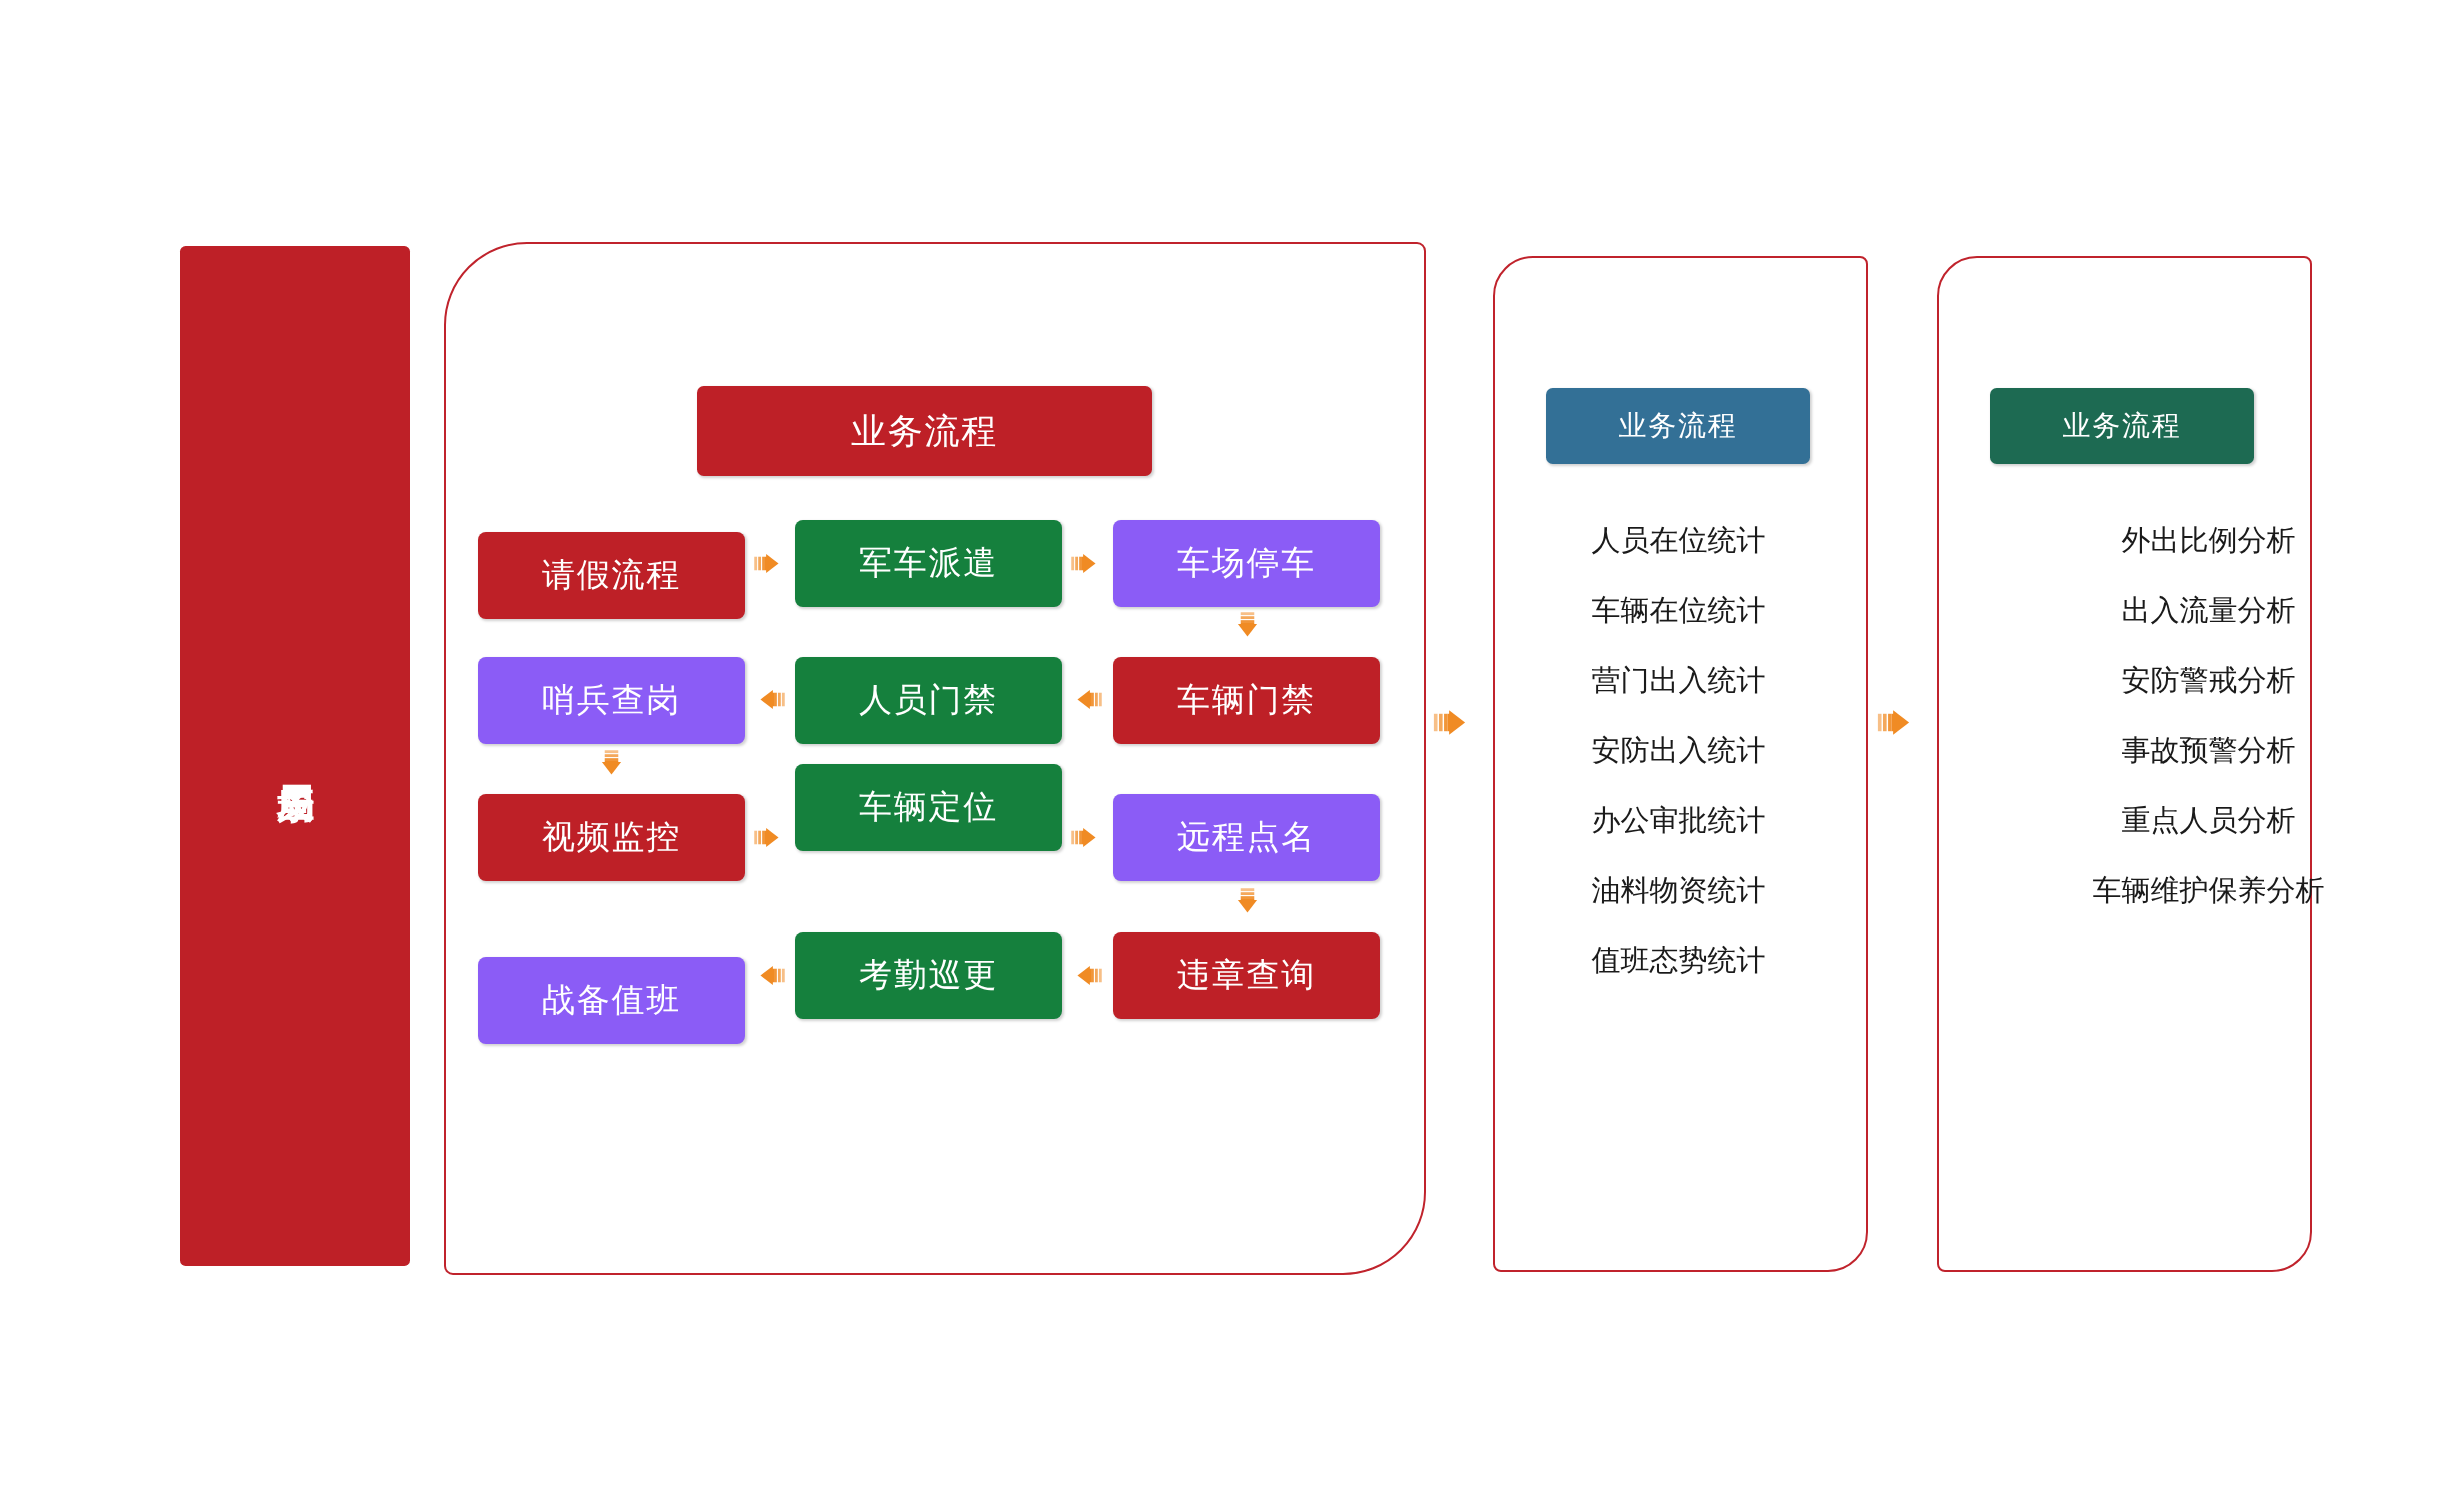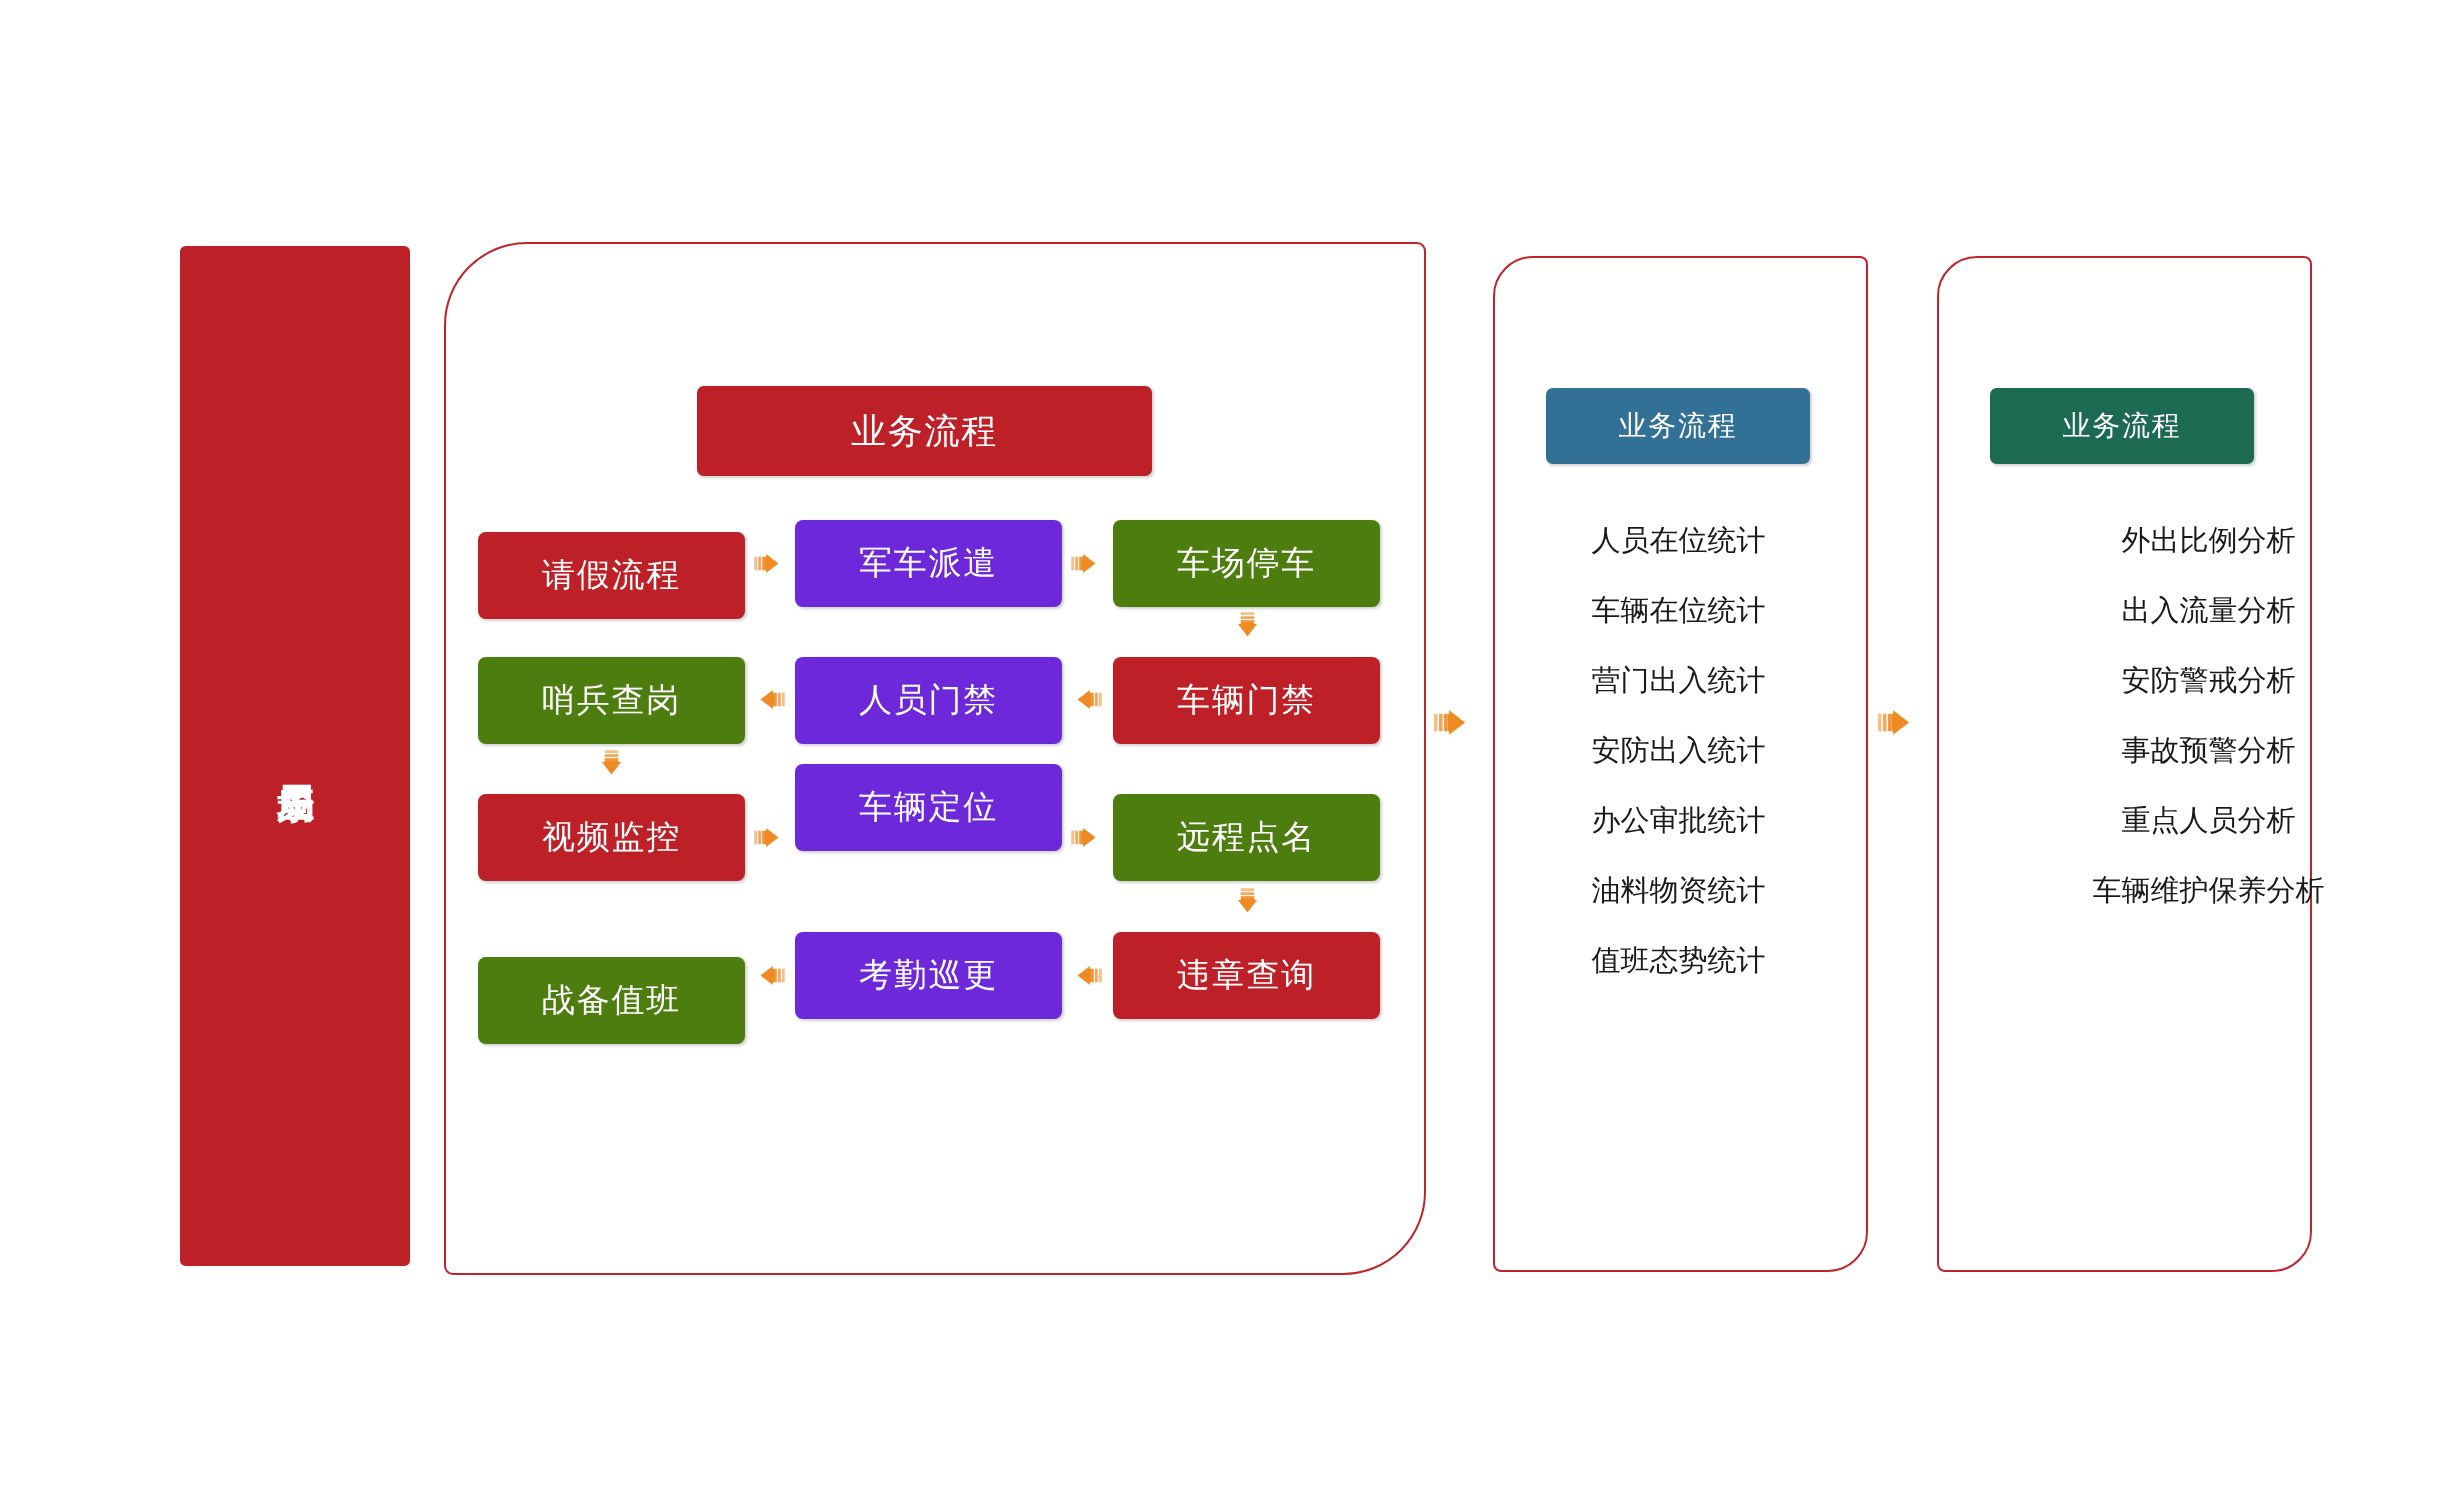--- a/index.html
+++ b/index.html
@@ -43,22 +43,22 @@
   #flow-header .t{color:#fff;font-size:35px;letter-spacing:1.7px;}
 
   
   .node{
     position:absolute;width:267px;height:87px;border-radius:7.9px;
     display:flex;align-items:center;justify-content:center;
     color:#ffffff;font-size:33px;letter-spacing:1.7px;
     box-shadow:1.1px 1.7px 2.8px rgba(0,0,0,.18);
   }
   .c-red{background:#BE2027;}
-  .c-blue{background:#6d28d9;}
-  .c-green{background:#4d7c0f;}
+  .c-blue{background:#15803d;}
+  .c-green{background:#8b5cf6;}
 
   
   .arrow{position:absolute;width:35px;height:35px;}
 
   
   .panel-chip{
     position:absolute;width:264px;height:76px;border-radius:6.7px;
     display:flex;align-items:center;justify-content:center;
     color:#ffffff;font-size:28px;letter-spacing:1.7px;
     box-shadow:1.1px 1.7px 2.8px rgba(0,0,0,.18);

